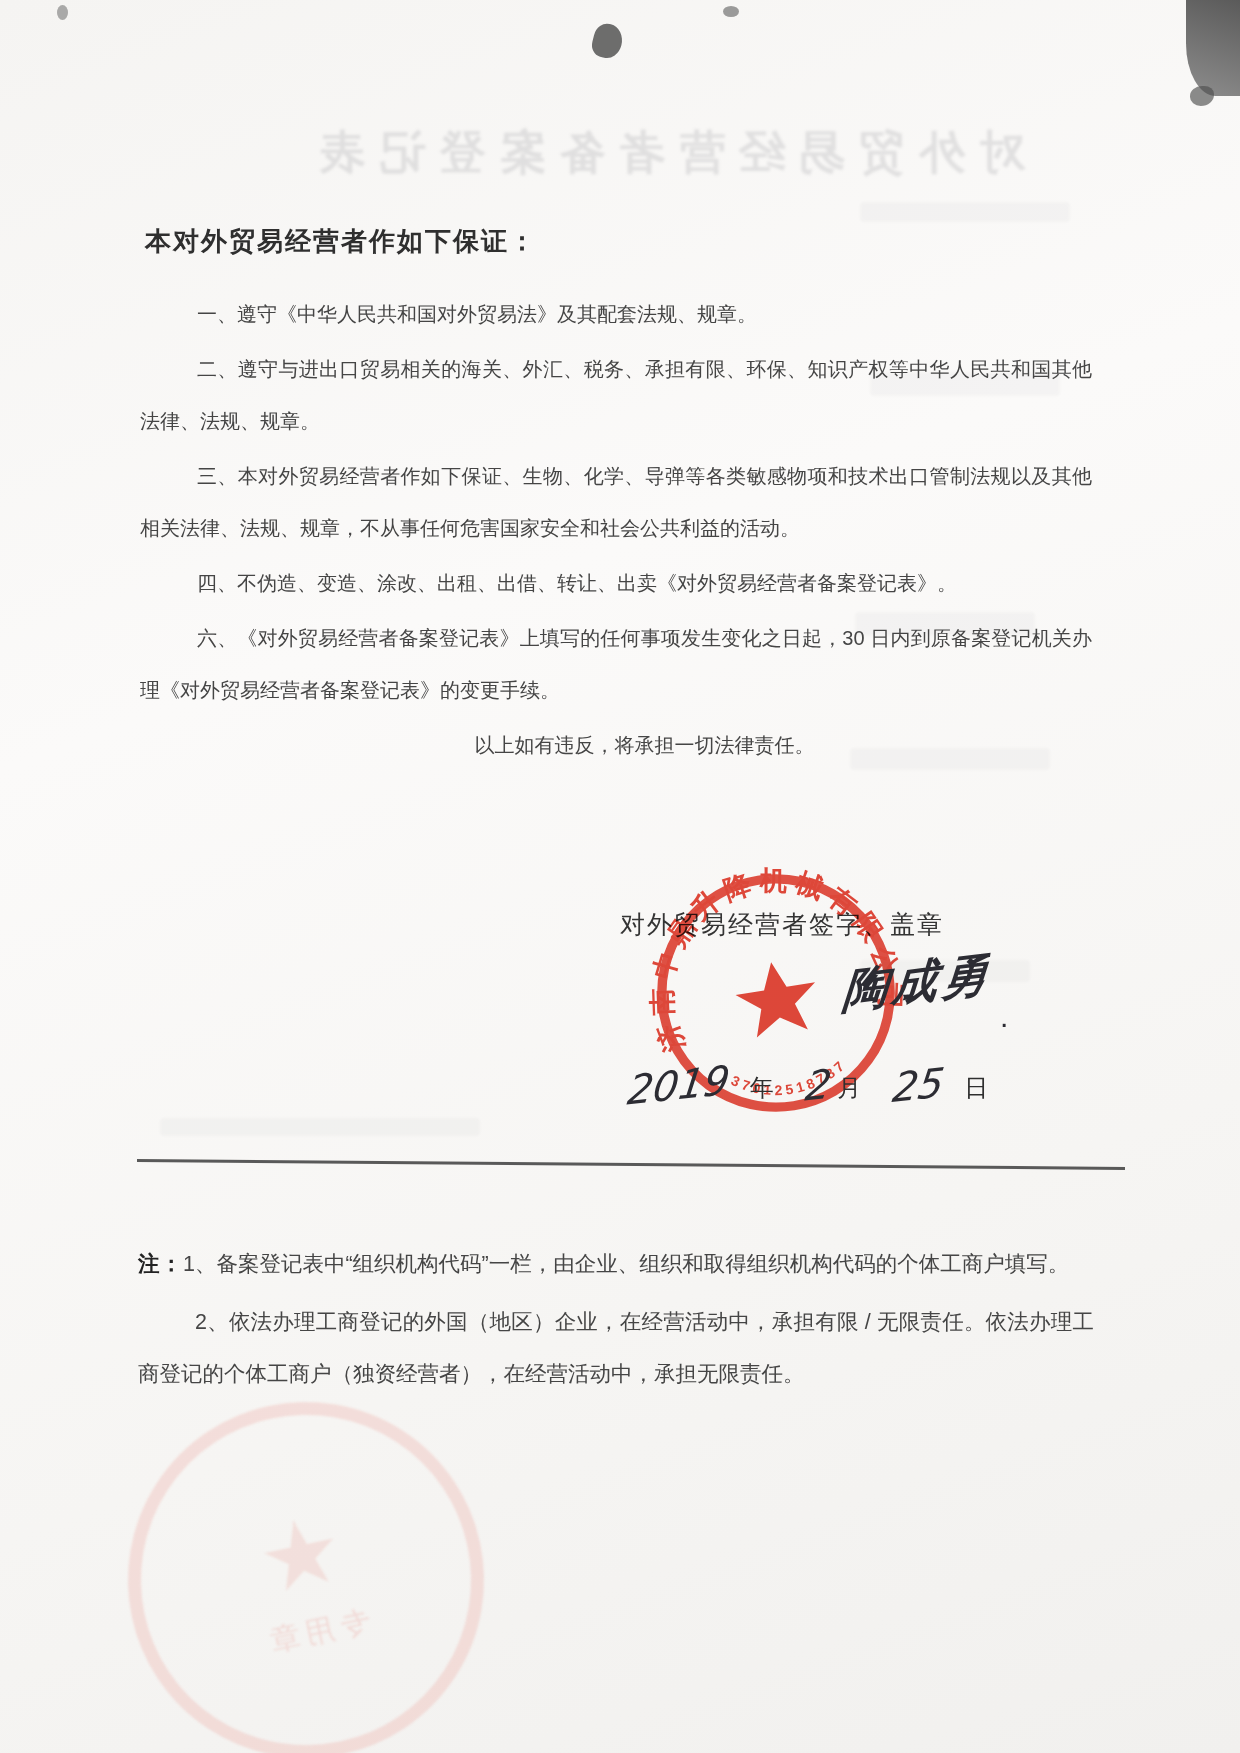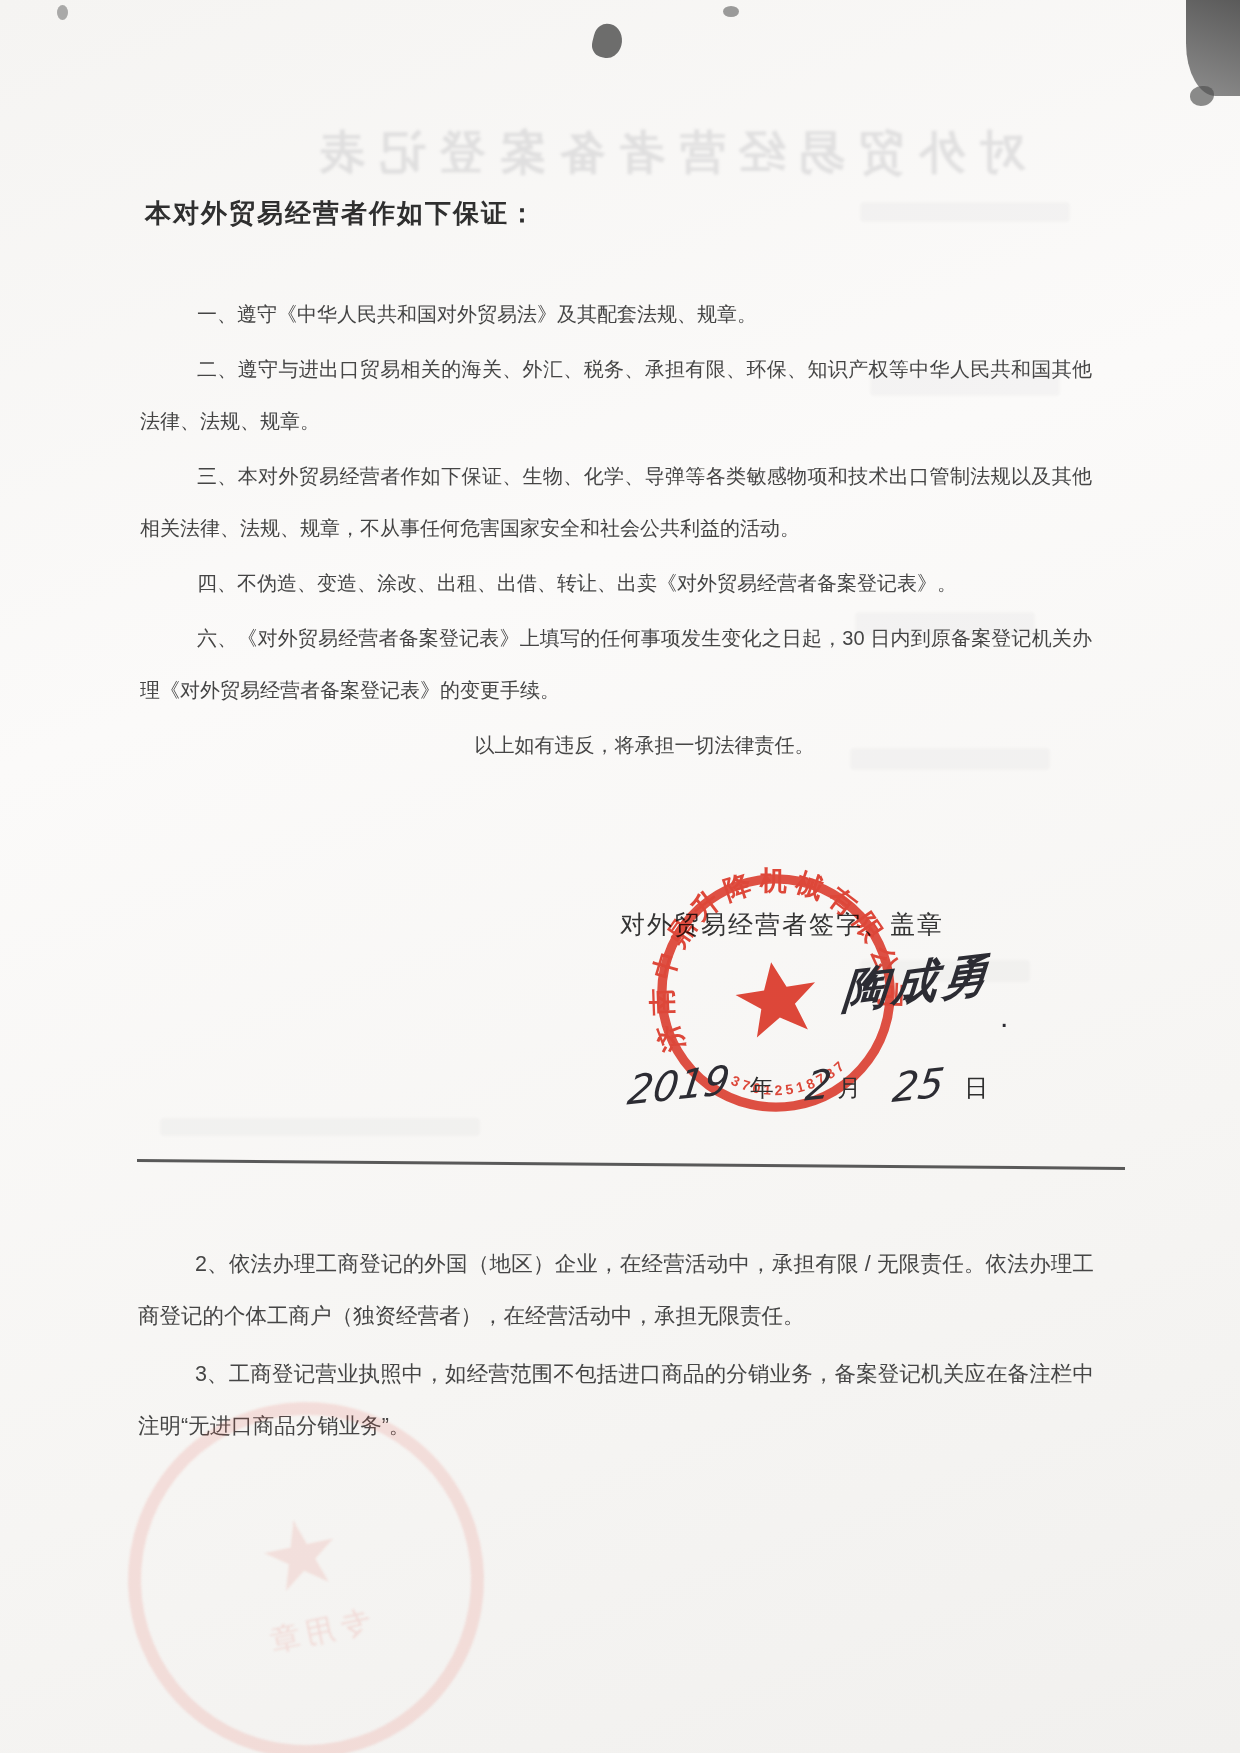--- a/index.html
+++ b/index.html
@@ -29,21 +29,21 @@
   }
   
   .mark{position:absolute;background:#4e4e4e;}
   .m1{left:593px;top:24px;width:29px;height:34px;border-radius:45% 55% 50% 40%;transform:rotate(14deg);opacity:.82;}
   .m2{left:723px;top:6px;width:16px;height:11px;border-radius:50%;opacity:.55;}
   .m3{left:1186px;top:0;width:54px;height:96px;border-radius:0 0 0 55%;opacity:.78;background:linear-gradient(200deg,#2e2e2e,#6f6f6f);}
   .m4{left:1190px;top:86px;width:24px;height:20px;border-radius:50% 40% 55% 45%;opacity:.65;}
   .m5{left:57px;top:5px;width:11px;height:15px;border-radius:50%;opacity:.45;}
   
   .heading{
-    position:absolute;left:145px;top:196px;font-size:26px;font-weight:bold;color:#2f2f2f;letter-spacing:2px;
+    position:absolute;left:145px;top:224px;font-size:26px;font-weight:bold;color:#2f2f2f;letter-spacing:2px;
   }
   .body-text{position:absolute;left:140px;top:288px;width:952px;font-size:20px;line-height:52px;color:#454545;}
   .body-text p{margin:0 0 3px 0;text-indent:57px;text-align:justify;}
   .body-text p.closing{text-align:center;}
   
   .sig-label{position:absolute;left:620px;top:908px;font-size:25px;color:#343434;letter-spacing:2px;white-space:nowrap;}
   .stamp{position:absolute;left:645px;top:862px;width:262px;height:262px;transform:rotate(-9deg);mix-blend-mode:multiply;opacity:.93;}
   .handwriting{font-family:"DejaVu Sans",cursive,sans-serif;color:#2c2c33;}
   .sig-name{
     position:absolute;left:842px;top:952px;font-size:46px;font-style:italic;font-weight:bold;
@@ -119,22 +119,22 @@
     <span class="unit">月</span>
     <span class="gap-m"></span>
     <span class="num handwriting">25</span>
     <span class="gap-s"></span>
     <span class="unit">日</span>
   </div>
 
   <div class="divider"></div>
 
   <div class="notes">
+    <p><span class="note-label">注：</span><span>1、备案登记表中“组织机构代码”一栏，由企业、组织和取得组织机构代码的个体工商户填写。</span></p>
     <p class="indented">2、依法办理工商登记的外国（地区）企业，在经营活动中，承担有限 / 无限责任。依法办理工商登记的个体工商户（独资经营者），在经营活动中，承担无限责任。</p>
-    <p class="indented">3、工商登记营业执照中，如经营范围不包括进口商品的分销业务，备案登记机关应在备注栏中注明“无进口商品分销业务”。</p>
   </div>
 
   <div class="ghost-stamp">
     <span class="g-star">★</span>
     <span class="g-text">专用章</span>
   </div>
 
 </div>
 
 </body></html>

